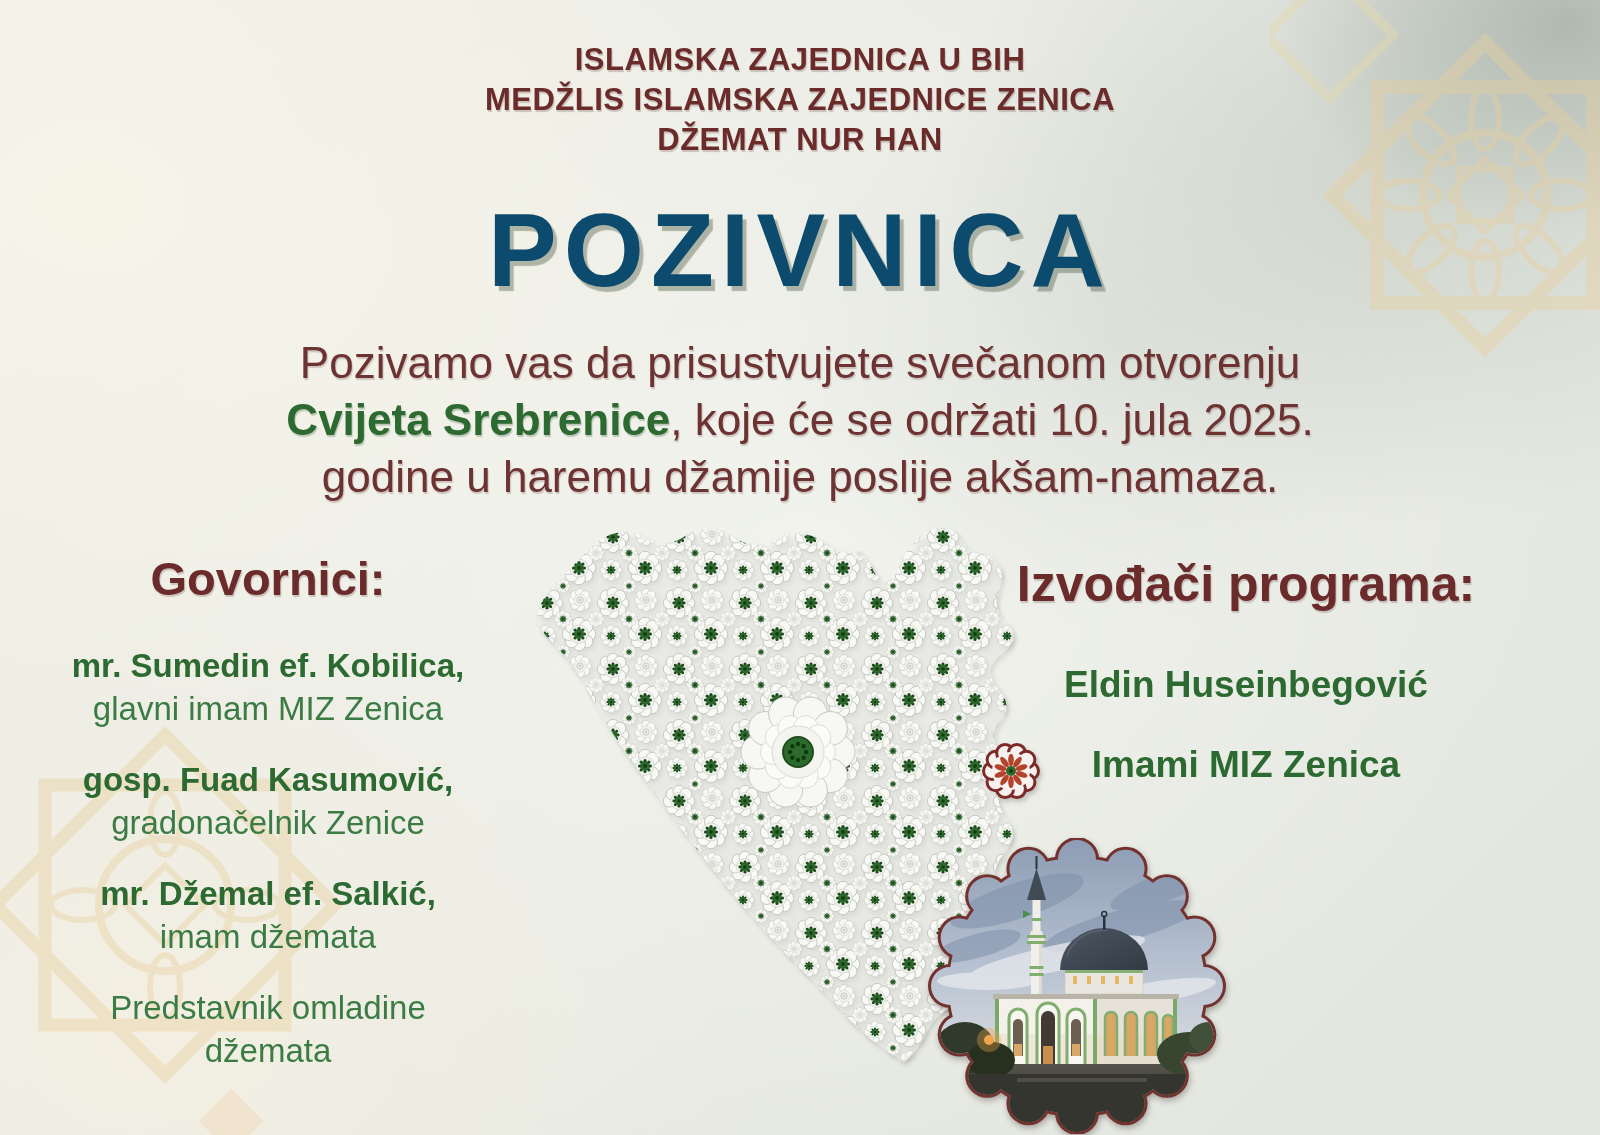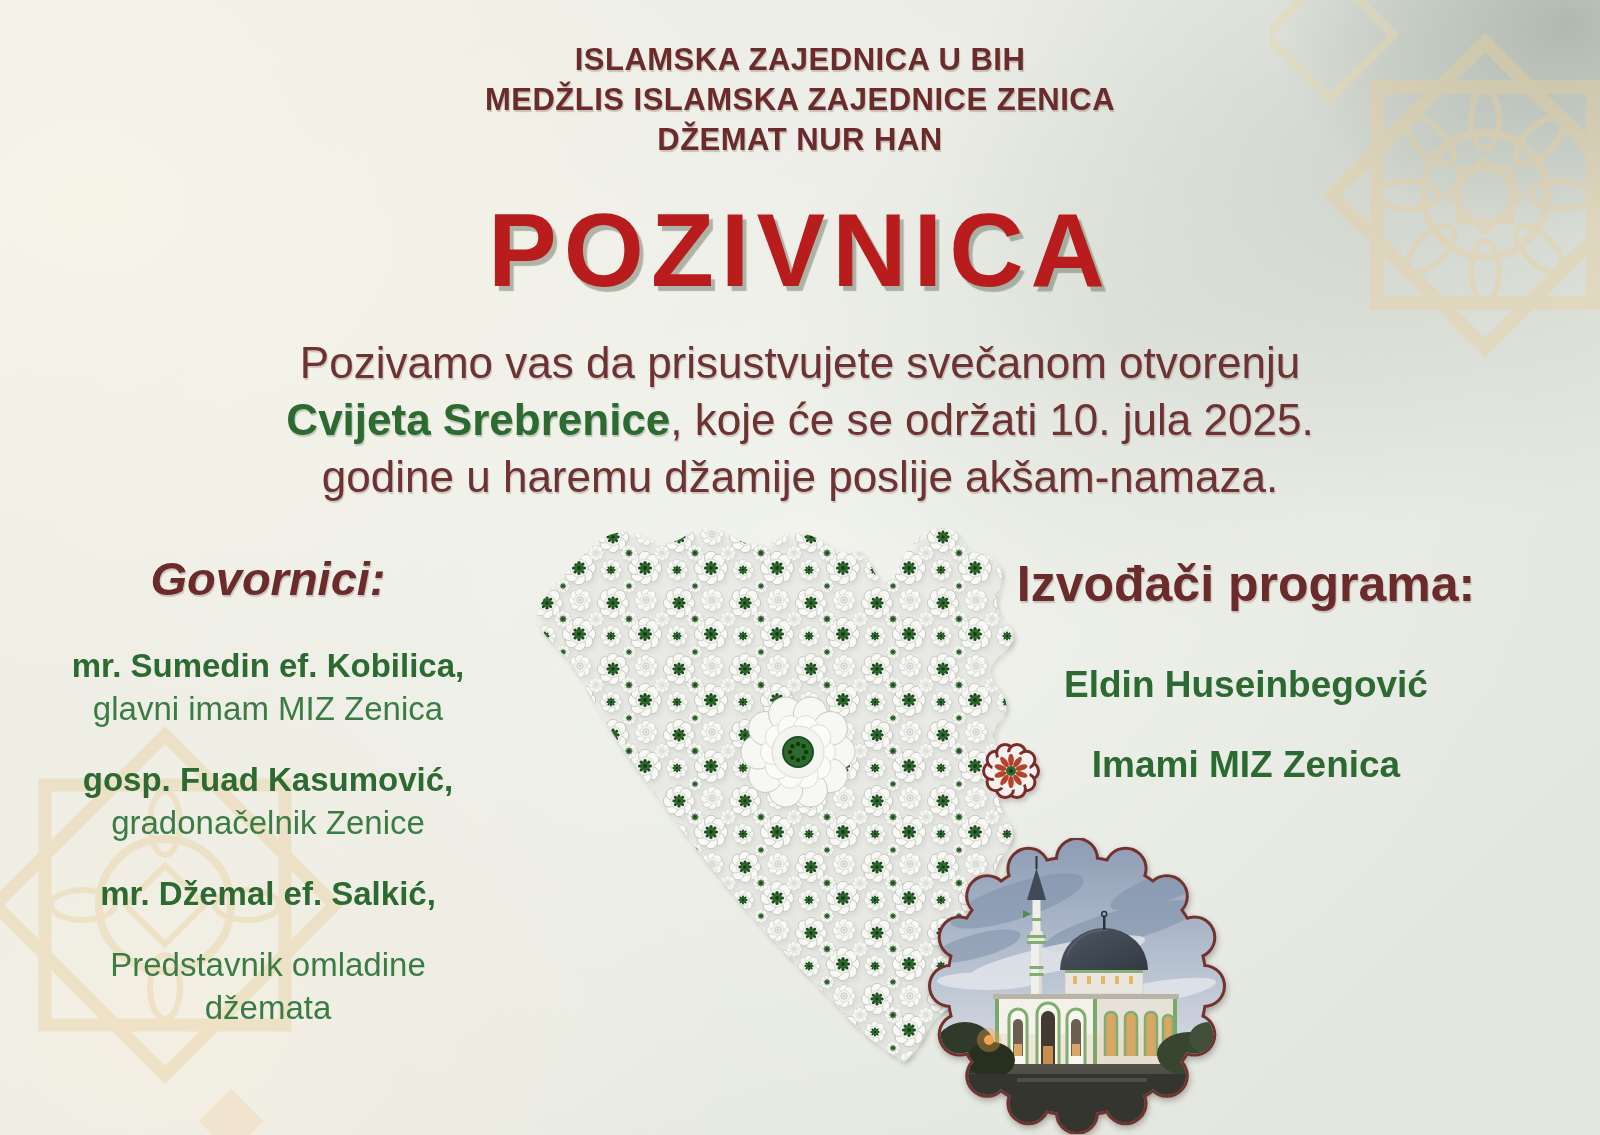--- a/index.html
+++ b/index.html
@@ -19,34 +19,33 @@
       linear-gradient(135deg,#f1f0e8 0%,#eaece5 45%,#e2e6de 100%);
   }
   .ornament{position:absolute;pointer-events:none;}
   .org-header{
     position:absolute;top:40px;left:0;width:100%;text-align:center;
     color:#6b2b2b;font-weight:bold;font-size:31px;line-height:40px;letter-spacing:.5px;
     text-shadow:1px 2px 1px rgba(70,32,32,.22);
   }
   .poster-title{
     position:absolute;top:192px;left:0;width:100%;margin:0;text-align:center;
-    font-size:103px;font-weight:bold;letter-spacing:7px;color:#b91c1c;
+    font-size:103px;font-weight:bold;letter-spacing:7px;color:#0c4a6e;
     text-shadow:4px 5px 1px rgba(92,106,84,.45);
   }
   .invite{
     position:absolute;top:334px;left:50%;transform:translateX(-50%);width:1180px;margin:0;
     text-align:center;font-size:44px;line-height:57px;color:#6d3232;
     text-shadow:1px 2px 1px rgba(84,42,42,.22);
   }
   .invite .event{color:#2c6a31;font-weight:bold;text-shadow:1px 2px 1px rgba(30,70,35,.25);}
   .speakers{position:absolute;left:48px;top:550px;width:440px;text-align:center;}
   .speakers h2{
     margin:0 0 36px;font-size:47px;line-height:58px;color:#6b2b2b;
     text-shadow:1px 2px 1px rgba(70,32,32,.22);
-    font-style:italic;
   }
   .sp-item{font-size:33px;line-height:43px;margin-bottom:28px;}
   .sp-name{color:#2c6a31;font-weight:bold;}
   .sp-role{color:#3a7c43;}
   .performers{position:absolute;left:976px;top:554px;width:540px;text-align:center;}
   .performers h2{
     margin:0 0 48px;font-size:50px;line-height:60px;color:#6b2b2b;
     text-shadow:1px 2px 1px rgba(70,32,32,.22);
   }
   .perf{font-size:37px;line-height:46px;font-weight:bold;color:#2c6a31;margin-bottom:34px;}
@@ -117,20 +116,21 @@
     <div class="sp-item">
       <div class="sp-name"><span>mr. Sumedin ef. Kobilica</span><span>,</span></div>
       <div class="sp-role">glavni imam MIZ Zenica</div>
     </div>
     <div class="sp-item">
       <div class="sp-name"><span>gosp. Fuad Kasumović</span><span>,</span></div>
       <div class="sp-role">gradonačelnik Zenice</div>
     </div>
     <div class="sp-item">
       <div class="sp-name"><span>mr. Džemal ef. Salkić</span><span>,</span></div>
+      <div class="sp-role">imam džemata</div>
     </div>
     <div class="sp-item">
       <div class="sp-role">Predstavnik omladine džemata</div>
     </div>
   </section>
 
   <section class="performers">
     <h2>Izvođači programa:</h2>
     <div class="perf">Eldin Huseinbegović</div>
     <div class="perf">Imami MIZ Zenica</div>

